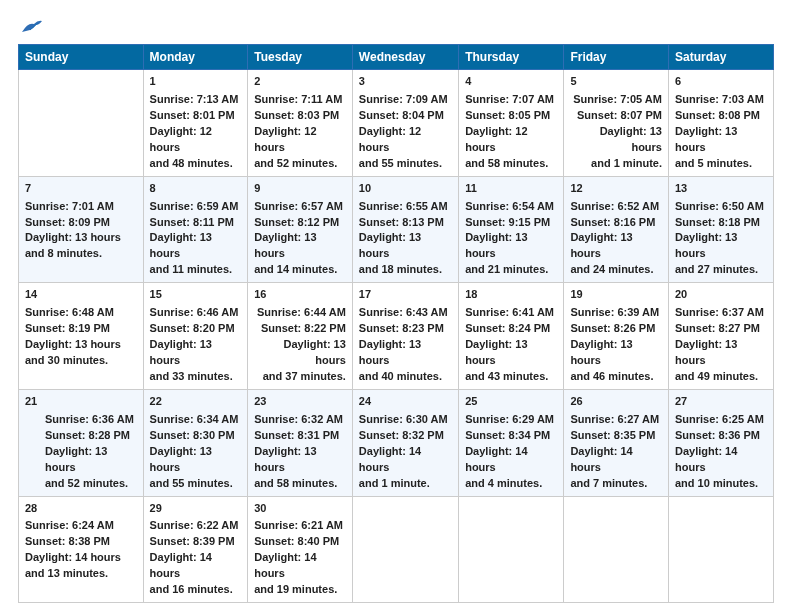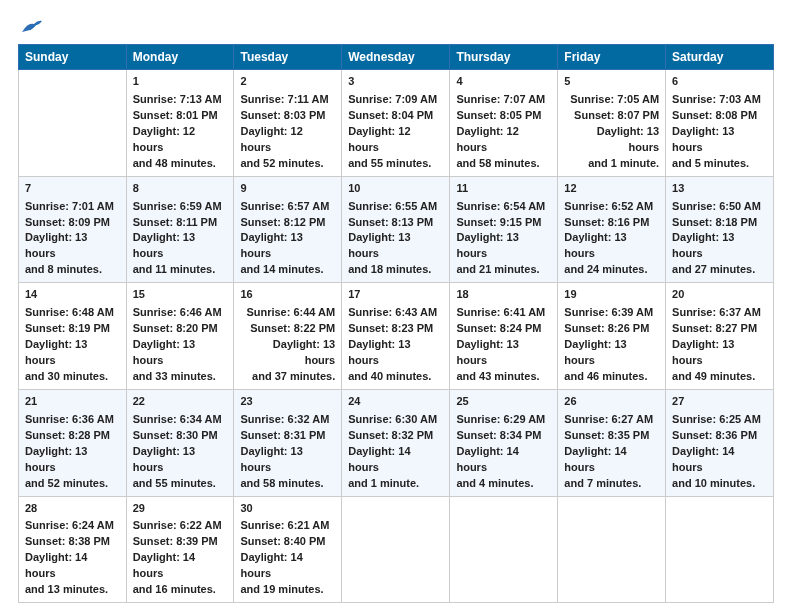--- a/index.html
+++ b/index.html
@@ -282,21 +282,21 @@
             <span class="day-num">20</span>
             <div class="day-info" style="white-space: pre-line;">Sunrise: 6:37 AM
 Sunset: 8:27 PM
 Daylight: 13 hours
 and 49 minutes.</div>
           </td>
         </tr>
         <tr>
           <td>
             <span class="day-num">21</span>
-            <div class="day-info" style="white-space: pre-line;">Sunrise: 6:36 AM
+            <div class="day-info" style="white-space: pre-line; margin-left: 20px;">Sunrise: 6:36 AM
 Sunset: 8:28 PM
 Daylight: 13 hours
 and 52 minutes.</div>
           </td>
           <td>
             <span class="day-num">22</span>
             <div class="day-info" style="white-space: pre-line;">Sunrise: 6:34 AM
 Sunset: 8:30 PM
 Daylight: 13 hours
 and 55 minutes.</div>

